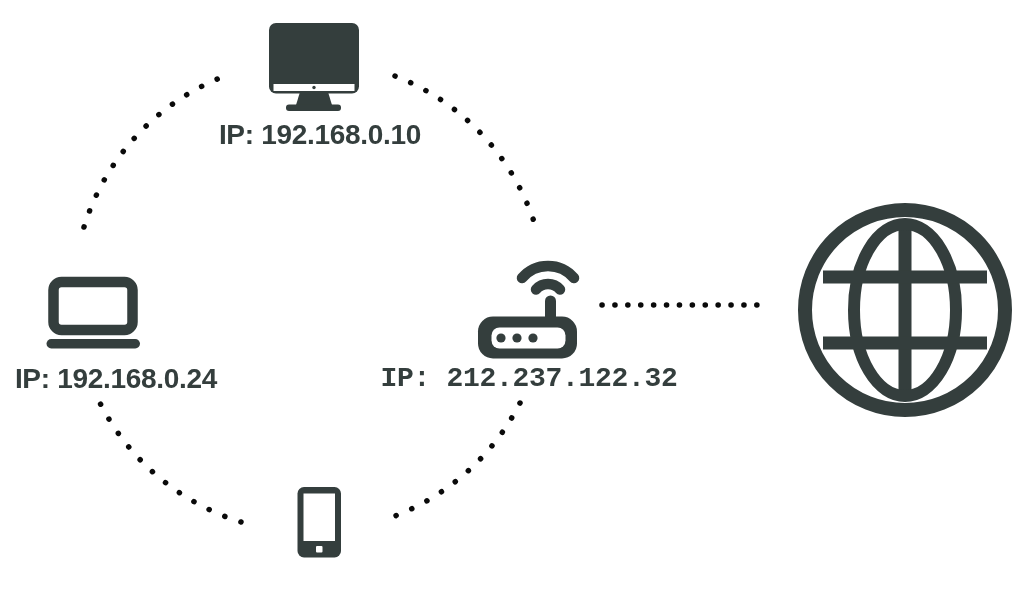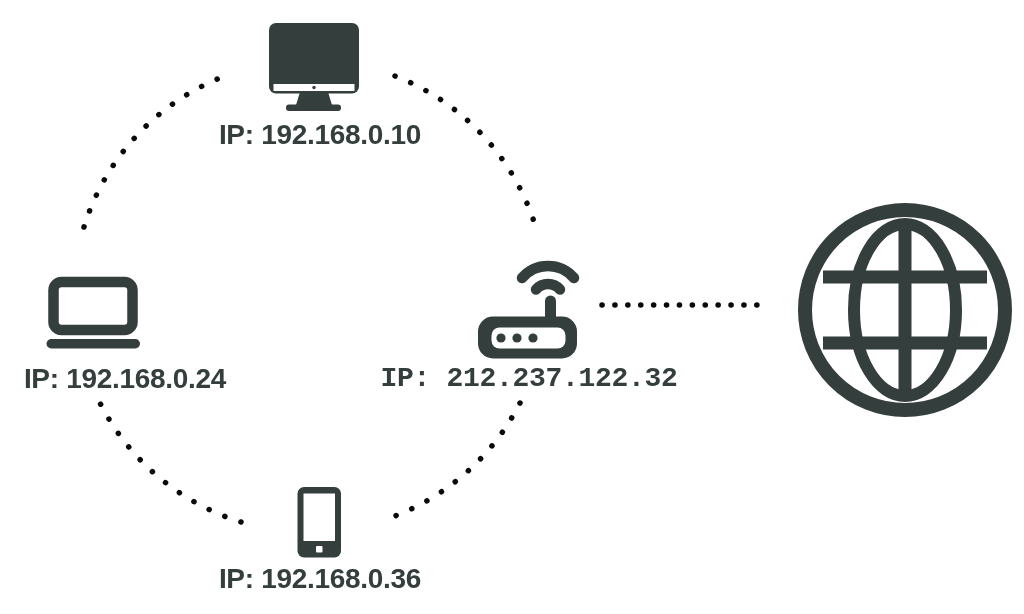--- a/index.html
+++ b/index.html
@@ -73,19 +73,18 @@
       <circle class="strokeI" cx="905" cy="310" r="100" stroke-width="14"></circle>
       <line class="strokeI" x1="905" y1="224" x2="905" y2="396" stroke-width="13"></line>
       <ellipse class="strokeI" cx="905" cy="310" rx="51" ry="86" stroke-width="12"></ellipse>
       <line class="strokeI" x1="823" y1="277" x2="987" y2="277" stroke-width="13"></line>
       <line class="strokeI" x1="823" y1="343" x2="987" y2="343" stroke-width="13"></line>
     </g>
   </svg>
 
   <div class="ip-label" style="left:320px;top:121px;">IP: 192.168.0.10</div>
 
-  <div class="ip-label" style="left:125px;top:365px;text-align:right;">IP: 192.168.0.24</div>
+  <div class="ip-label" style="left:116px;top:365px;text-align:right;">IP: 192.168.0.24</div>
 
   <div class="ip-label" style="left:529px;top:365px;font-family:Liberation Mono, monospace;">IP: 212.237.122.32</div>
 
-  <div class="ip-label" style="left:320px;top:565px;">IP: 192.168.0.36</div>
 
 </div>
 
 </body></html>

